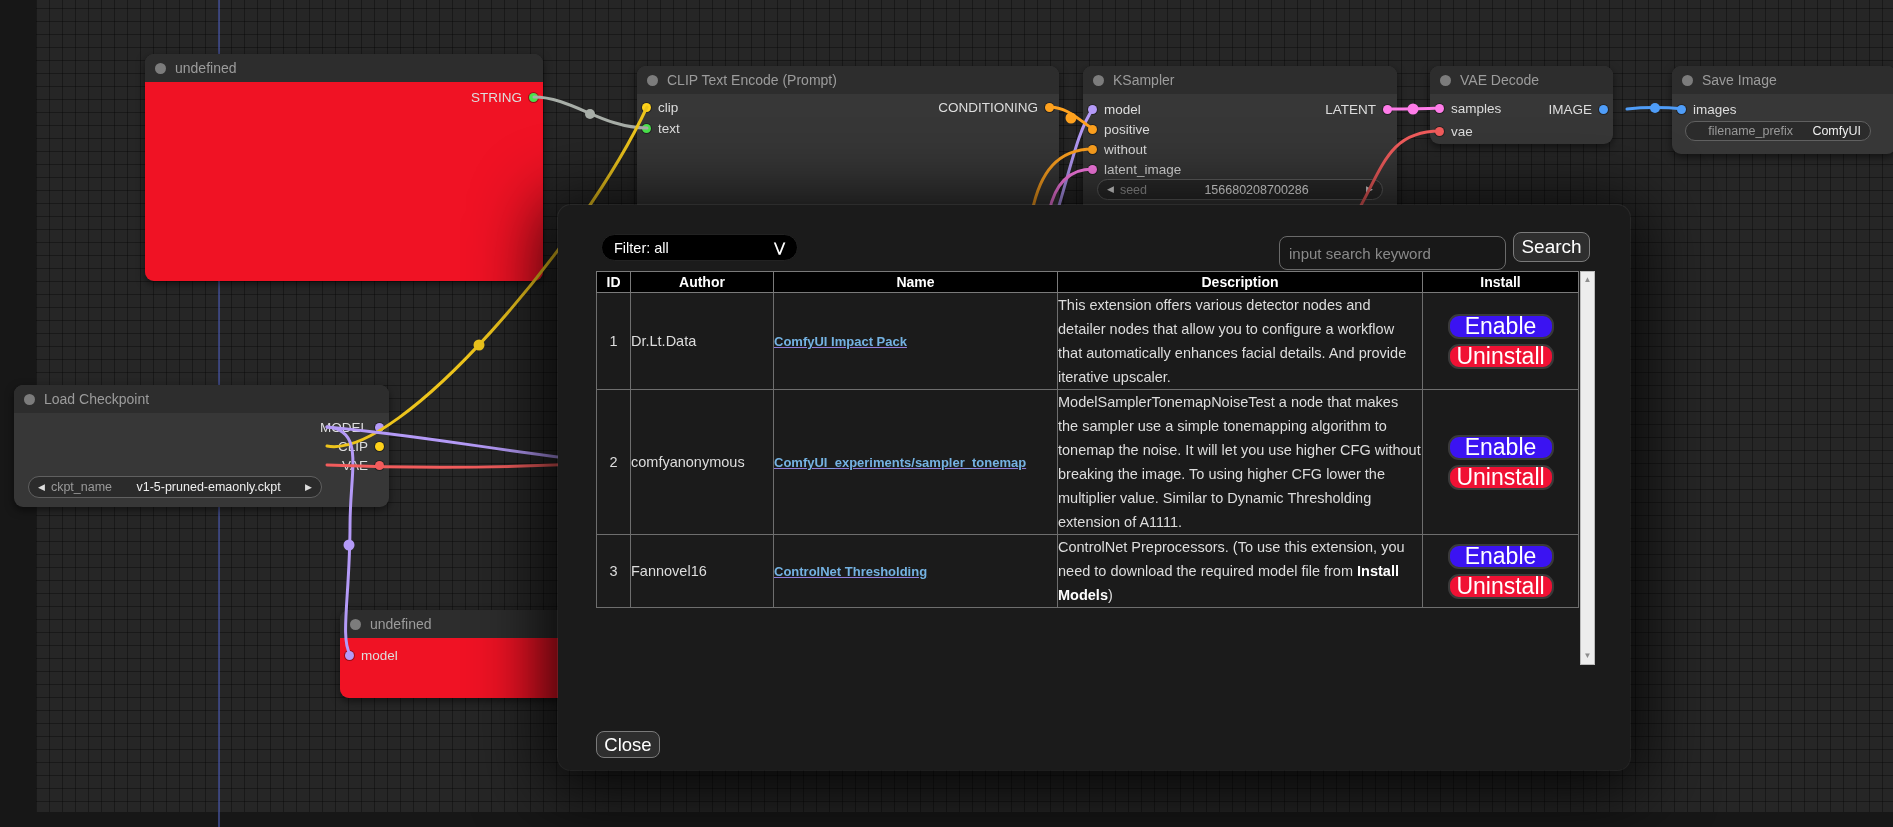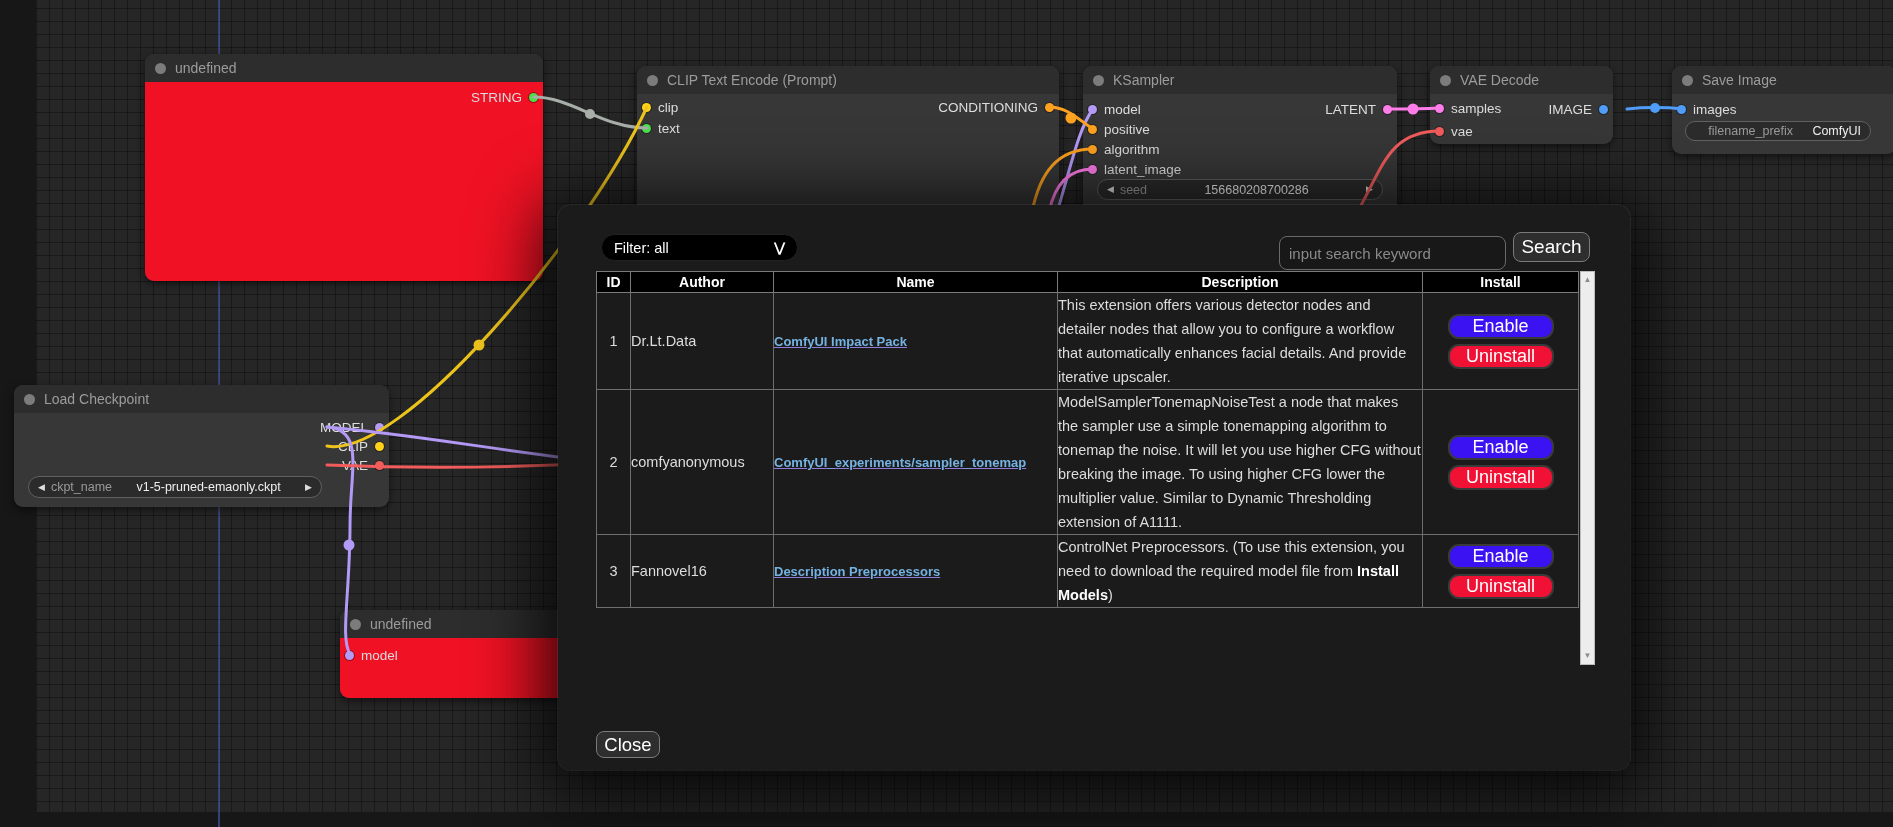--- a/index.html
+++ b/index.html
@@ -75,21 +75,21 @@
   #ext-table td{border:1px solid #6e6e6e;color:#ddd;font-size:14.5px;padding:0;vertical-align:middle;}
   td.cell-id{text-align:center;}
   td.cell-author{padding-left:8px;}
   td.cell-name{padding-left:8px;}
   .extension-link{color:#74b2e2;font-weight:bold;font-size:13px;text-decoration:underline;text-decoration-color:#8f7bd8;cursor:pointer;}
   td.cell-description{vertical-align:top;padding:2px 5px;font-size:13.4px;line-height:24px;color:#efefef;}
   td.cell-description b{color:#fff;}
   td.cell-install{text-align:center;}
   .tbtn{
     display:block;width:106px;height:25px;margin:5px auto;border-radius:11px;
-    border:2px solid #3a3a3a;color:#fff;font-size:18px;line-height:20px;text-align:center;
+    border:2px solid #3a3a3a;color:#fff;font-size:23px;line-height:20px;text-align:center;
     font-family:"Liberation Sans",sans-serif;padding:0;cursor:pointer;
   }
   .tbtn.enable{background:var(--enable-btn);}
   .tbtn.uninstall{background:var(--uninstall-btn);}
   #scrollbar{
     position:absolute;right:0;top:0;width:15px;height:394px;background:#ededed;
     border:1px solid #bbb;box-sizing:border-box;
   }
   .scroll-arrow{position:absolute;left:0;width:100%;text-align:center;font-size:8px;color:#8d8d8d;line-height:10px;}
   .scroll-arrow.up{top:3px;}
@@ -143,21 +143,21 @@
       <div class="slot in" style="top: 34px;">
         <span class="sdot" style="background: rgb(180, 154, 247);"></span>
         <span class="slabel">model</span>
       </div>
       <div class="slot in" style="top: 54px; justify-content: center;">
         <span class="sdot" style="background: rgb(255, 162, 31);"></span>
         <span class="slabel">positive</span>
       </div>
       <div class="slot in" style="top: 74px;">
         <span class="sdot" style="background: rgb(255, 162, 31);"></span>
-        <span class="slabel">algorithm</span>
+        <span class="slabel">without</span>
       </div>
       <div class="slot in" style="top: 94px;">
         <span class="sdot" style="background: rgb(255, 124, 233);"></span>
         <span class="slabel">latent_image</span>
       </div>
       <div class="slot out" style="top: 34px;">
         <span class="slabel">LATENT</span>
         <span class="sdot" style="background: rgb(255, 124, 233);"></span>
       </div>
       <div class="widget combo" style="left: 14px; top: 113px; width: 286px; height: 21px;">
@@ -301,21 +301,21 @@
             <td class="cell-name"><a class="extension-link">ComfyUI_experiments/sampler_tonemap</a></td>
             <td class="cell-description"><span>ModelSamplerTonemapNoiseTest a node that makes the sampler use a simple tonemapping algorithm to tonemap the noise. It will let you use higher CFG without breaking the image. To using higher CFG lower the multiplier value. Similar to Dynamic Thresholding extension of A1111.</span></td>
             <td class="cell-install">
               <button class="tbtn enable">Enable</button>
               <button class="tbtn uninstall">Uninstall</button>
             </td>
           </tr>
           <tr style="height: 66px;">
             <td class="cell-id">3</td>
             <td class="cell-author">Fannovel16</td>
-            <td class="cell-name"><a class="extension-link">Description Preprocessors</a></td>
+            <td class="cell-name"><a class="extension-link">ControlNet Thresholding</a></td>
             <td class="cell-description"><span>ControlNet Preprocessors. (To use this extension, you need to download the required model file from </span><b>Install Models</b><span>)</span></td>
             <td class="cell-install">
               <button class="tbtn enable">Enable</button>
               <button class="tbtn uninstall">Uninstall</button>
             </td>
           </tr>
         </tbody>
     </table>
     <div id="scrollbar">
       <div class="scroll-arrow up">▲</div>

